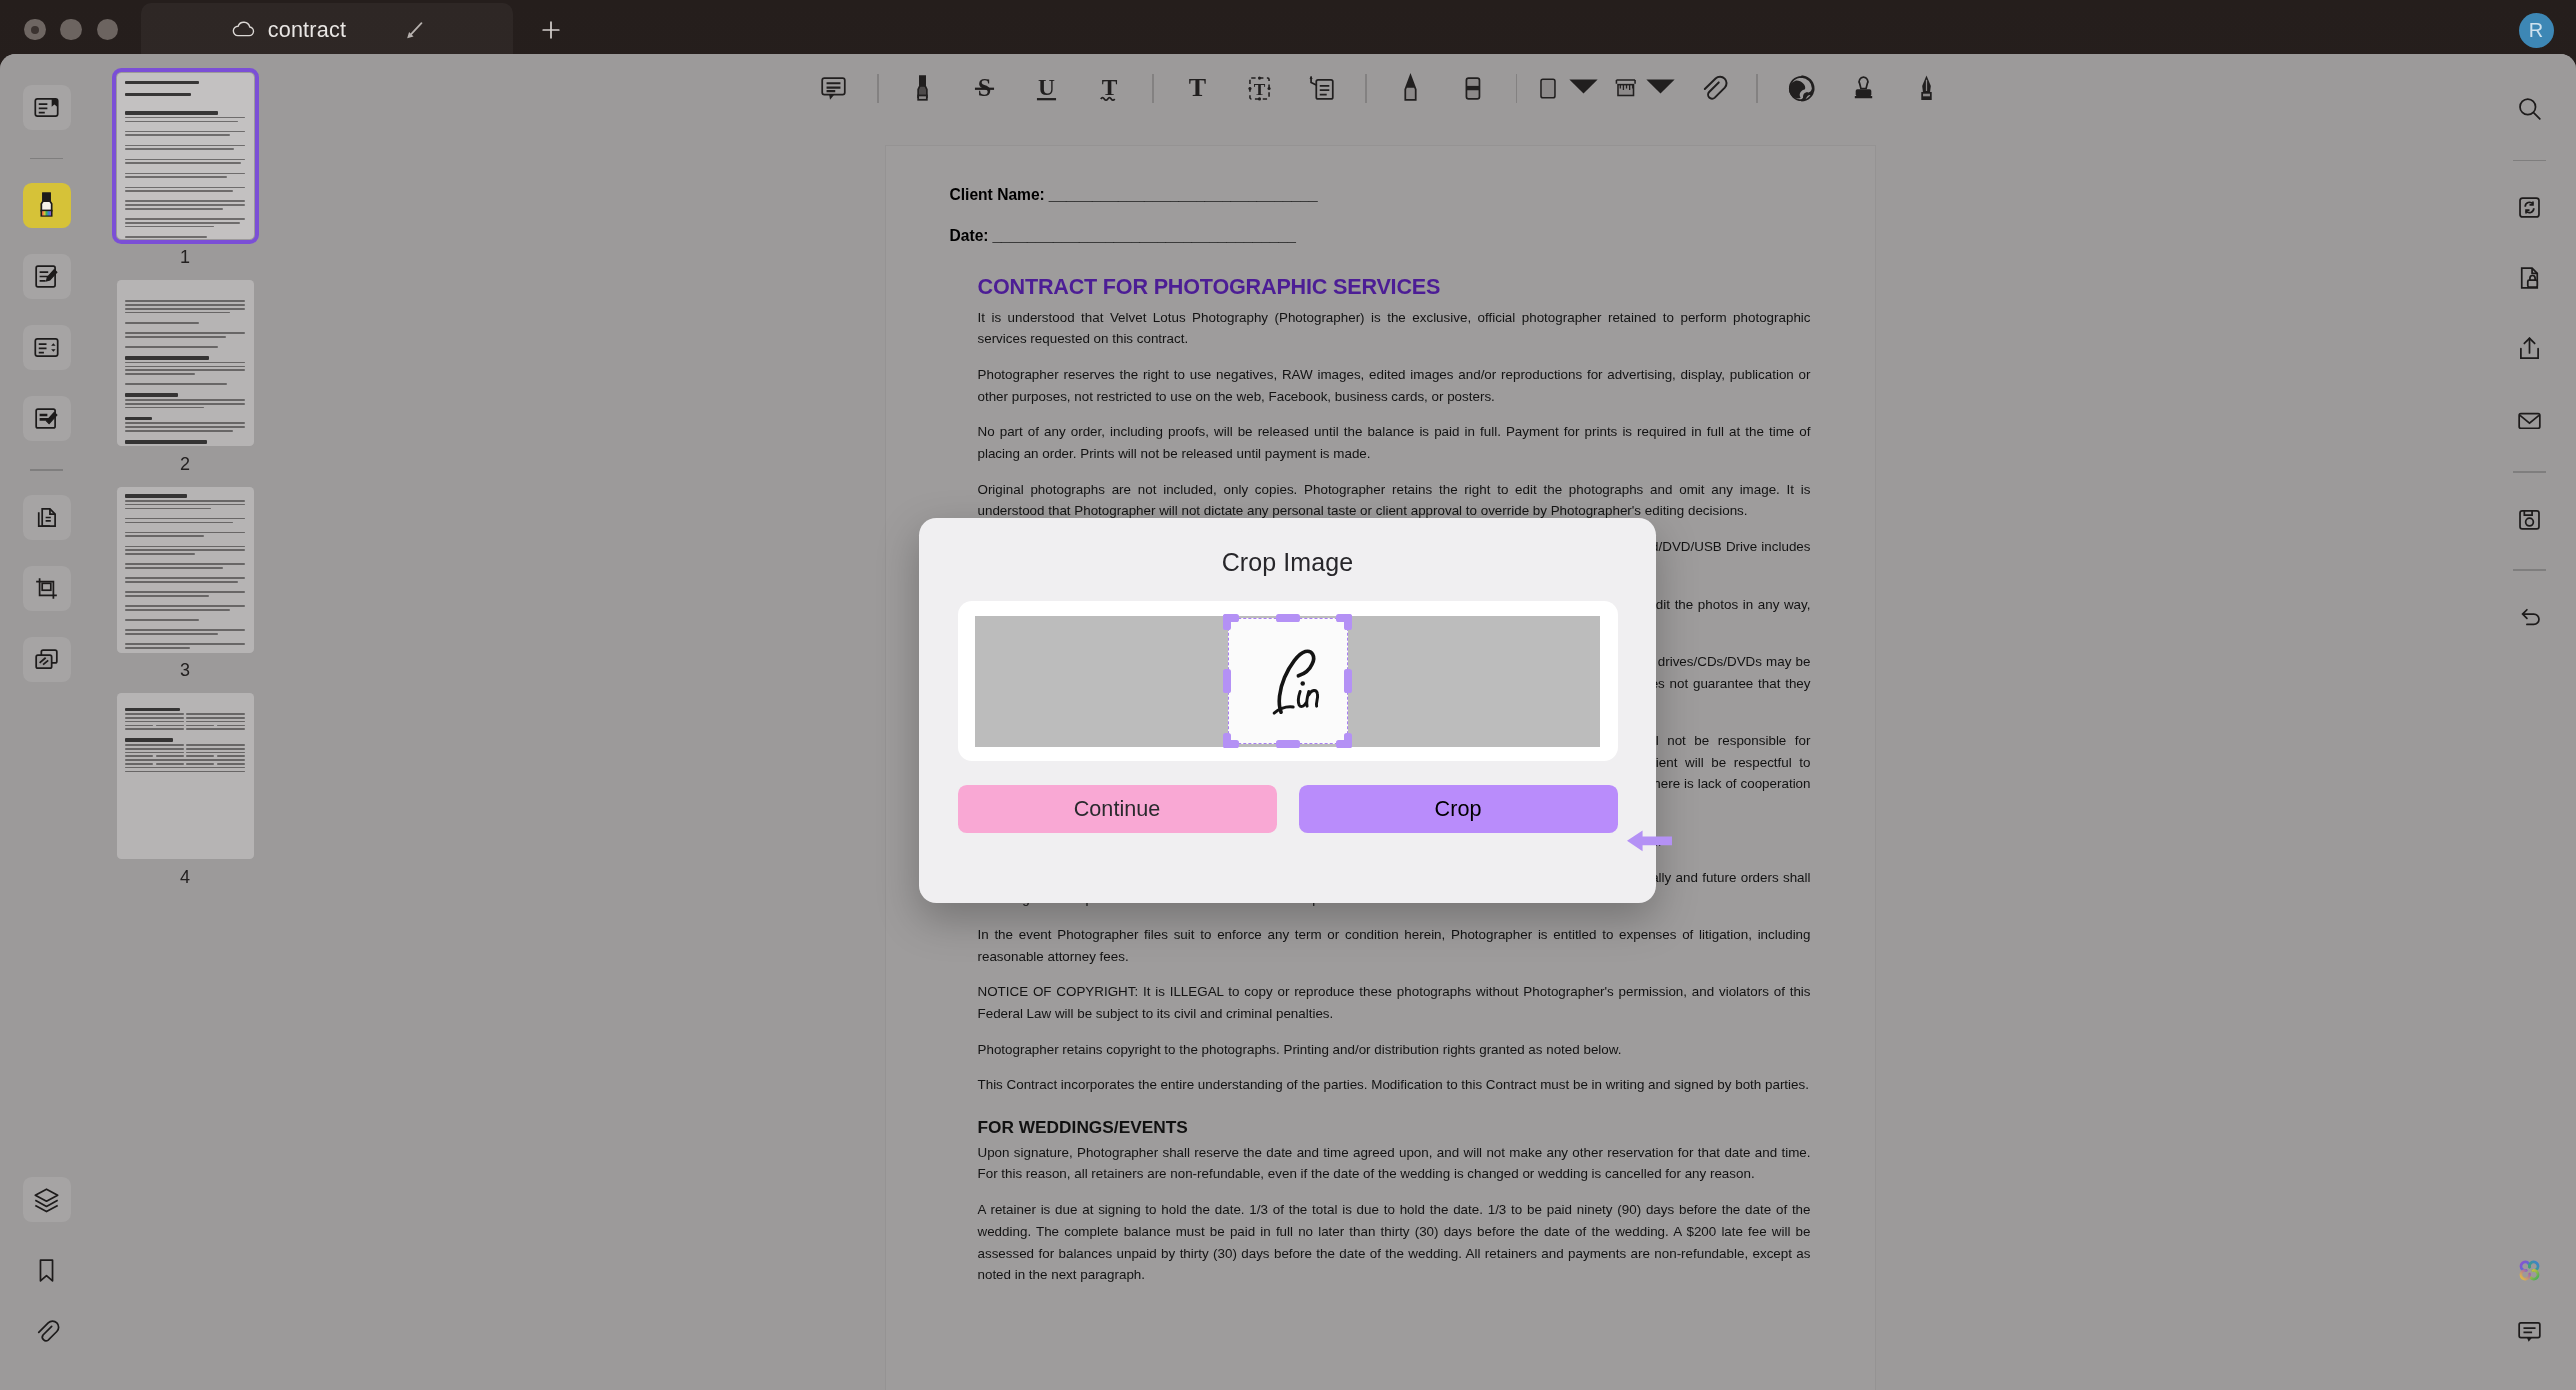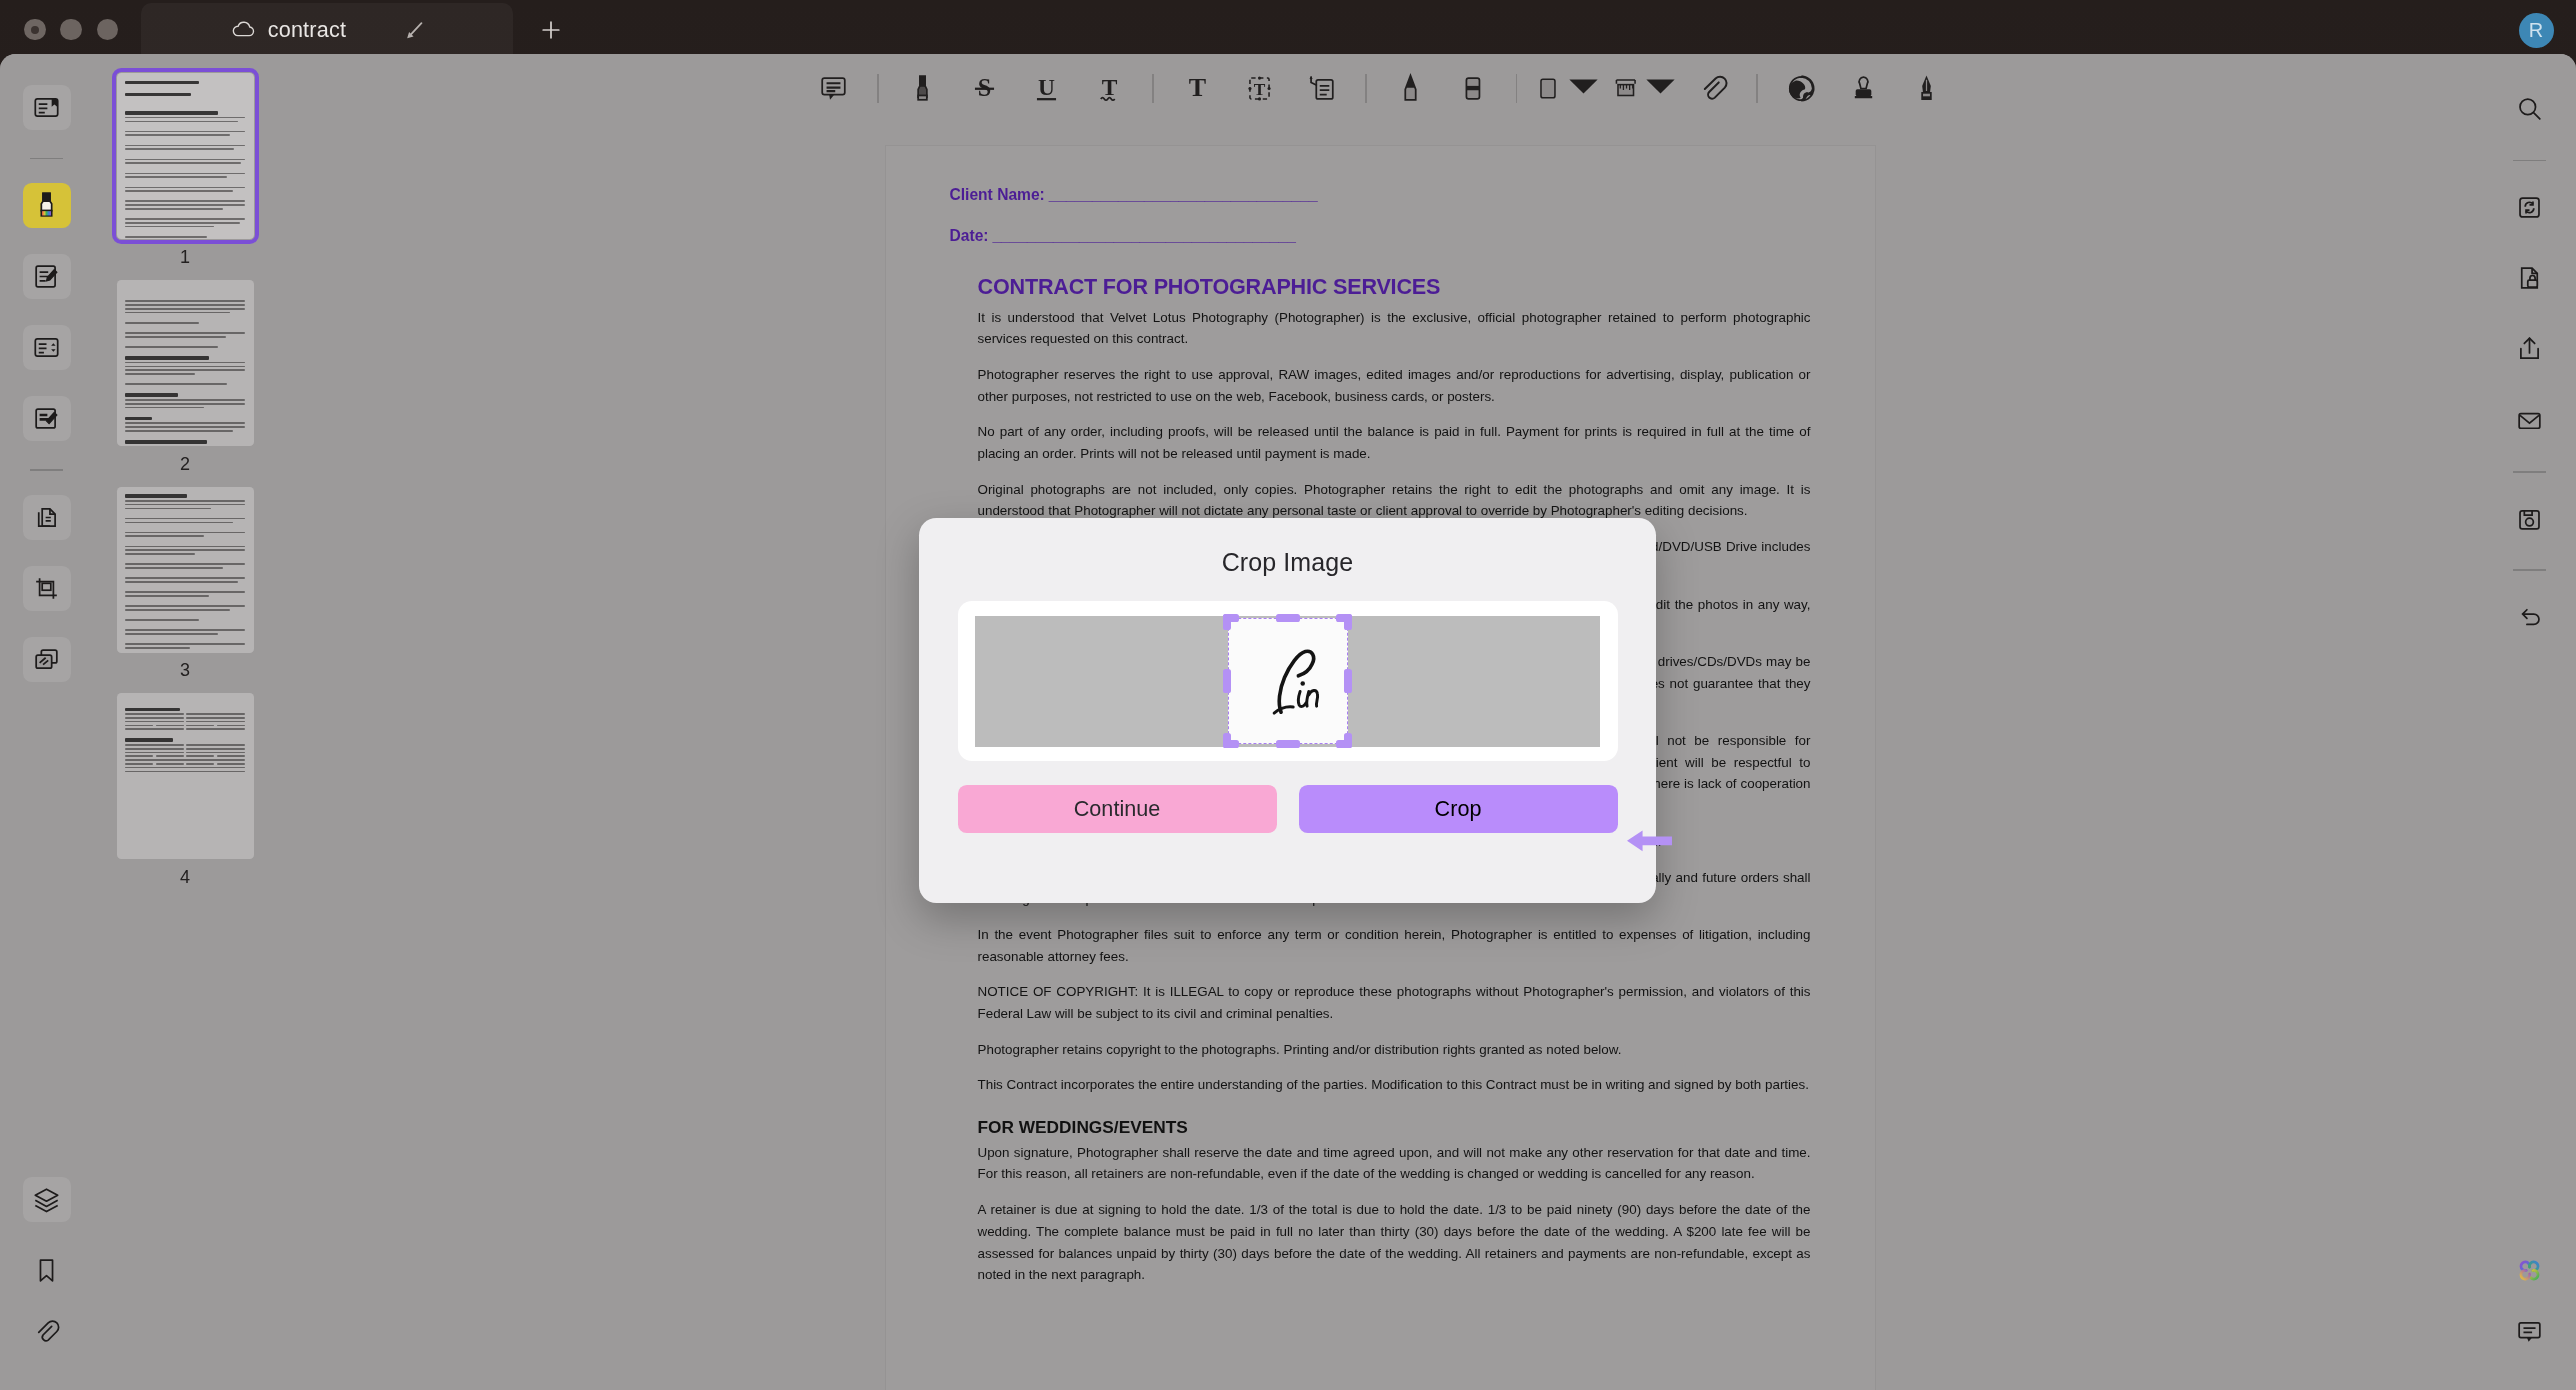--- a/index.html
+++ b/index.html
@@ -142,21 +142,21 @@
   
   #page {
     position: relative;
     width: 989px; margin-top: 24px;
     background: #9e9c9c;
     box-shadow: 0 0 0 0.9px rgba(0,0,0,0.05);
     padding: 40px 64px 0 64px;
     flex: 1 1 auto;
     overflow: hidden;
   }
-  .fld { font-size: 15.6px; font-weight: bold; color: #4c1d95; margin-bottom: 3.5px; }
+  .fld { font-size: 15.6px; font-weight: bold; color: #000000; margin-bottom: 3.5px; }
   .fld-row { margin-bottom: 22.5px; }
   h1.doc-h {
     font-size: 21.6px; font-weight: bold; color: #4c1d95;
     margin: 29px 0 7px 28px; letter-spacing: -0.2px;
   }
   h2.doc-h2 {
     font-size: 17.3px; font-weight: bold; color: #111;
     margin: 21px 0 3.5px 28px;
   }
   p.doc-p {
@@ -734,21 +734,21 @@
           <span class="fld ul">_______________________________</span>
         </div>
         <div class="fld-row">
           <span class="fld">Date:</span>
           <span class="fld ul">___________________________________</span>
         </div>
 
         <h1 class="doc-h">CONTRACT FOR PHOTOGRAPHIC SERVICES</h1>
 
         <p class="doc-p">It is understood that Velvet Lotus Photography (Photographer) is the exclusive, official photographer retained to perform photographic services requested on this contract.</p>
-        <p class="doc-p">Photographer reserves the right to use approval, RAW images, edited images and/or reproductions for advertising, display, publication or other purposes, not restricted to use on the web, Facebook, business cards, or posters.</p>
+        <p class="doc-p">Photographer reserves the right to use negatives, RAW images, edited images and/or reproductions for advertising, display, publication or other purposes, not restricted to use on the web, Facebook, business cards, or posters.</p>
         <p class="doc-p">No part of any order, including proofs, will be released until the balance is paid in full. Payment for prints is required in full at the time of placing an order. Prints will not be released until payment is made.</p>
         <p class="doc-p">Original photographs are not included, only copies. Photographer retains the right to edit the photographs and omit any image. It is understood that Photographer will not dictate any personal taste or client approval to override by Photographer's editing decisions.</p>
         <p class="doc-p">Client will receive photos on digital download/DVD/USB Drive with print release for personal use. Digital download/DVD/USB Drive includes images for printing and may be used on the web, Facebook, or email.</p>
         <p class="doc-p">Client understands that when photographs are on websites, for personal archive, Facebook, etc., client will not edit the photos in any way, i.e. editing the watermark, cropping, filters etc.</p>
         <p class="doc-p">Client is responsible for making a backup of all photos from the digital download/USB/CDs/DVDs. Additional USB drives/CDs/DVDs may be purchased from Photographer. Photographer will make every attempt to keep archived copies of photos, but does not guarantee that they will be retained indefinitely. Backup copies are kept for one (1) year from the date of delivery.</p>
         <p class="doc-p">Client shall assist and cooperate with Photographer in obtaining desired photographs. Photographer shall not be responsible for photographs not obtained as a result of Client's failure to provide the desired reasonable co-operation. Client will be respectful to Photographer and all parties being photographed. Photographer has the right to end the session without return if there is lack of cooperation or respect.</p>
         <p class="doc-p">Client will not hold Photographer or the owner of the property liable for any injury that may occur during the session.</p>
         <p class="doc-p">The charges in this Contract are based on Photographer's Standard Price List. This price list is adjusted periodically and future orders shall be charged at the prices in effect at the time the order is placed.</p>
         <p class="doc-p">In the event Photographer files suit to enforce any term or condition herein, Photographer is entitled to expenses of litigation, including reasonable attorney fees.</p>
         <p class="doc-p">NOTICE OF COPYRIGHT: It is ILLEGAL to copy or reproduce these photographs without Photographer's permission, and violators of this Federal Law will be subject to its civil and criminal penalties.</p>

